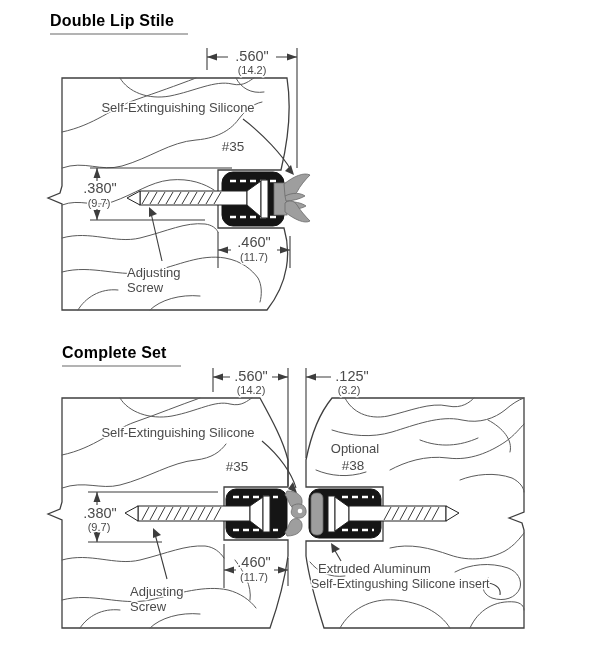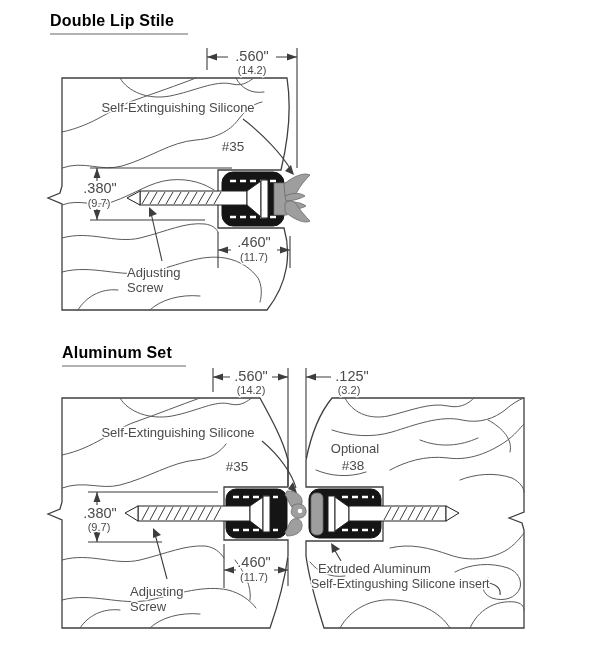--- a/index.html
+++ b/index.html
@@ -26,21 +26,21 @@
   .dimmm{font-size:11px;}
   .small{font-size:12.5px;}
 </style>
 </head>
 <body>
 
 <div class="canvas">
 
   <div class="title" style="left:50px;top:12px">Double Lip Stile</div>
 
-  <div class="title" style="left:62px;top:344px">Aluminum Set</div>
+  <div class="title" style="left:62px;top:344px">Complete Set</div>
 
   <svg width="600" height="650" viewBox="0 0 600 650">
 
     <g>
 
       <path class="wood" d="M62,78 L287,78 C292,110 287,145 281,170 L218,170 L218,228 L284,228
            C291,252 289,282 267,310 L62,310 L62,204 L48,198 L60,193 L62,186 Z"></path>
       <g class="grain">
         <path d="M62,132 C95,125 112,108 135,100 C158,92 175,86 196,78"></path>
         <path d="M120,78 C128,92 148,100 170,96 C195,91 215,80 232,84 C244,87 250,80 254,78"></path>

